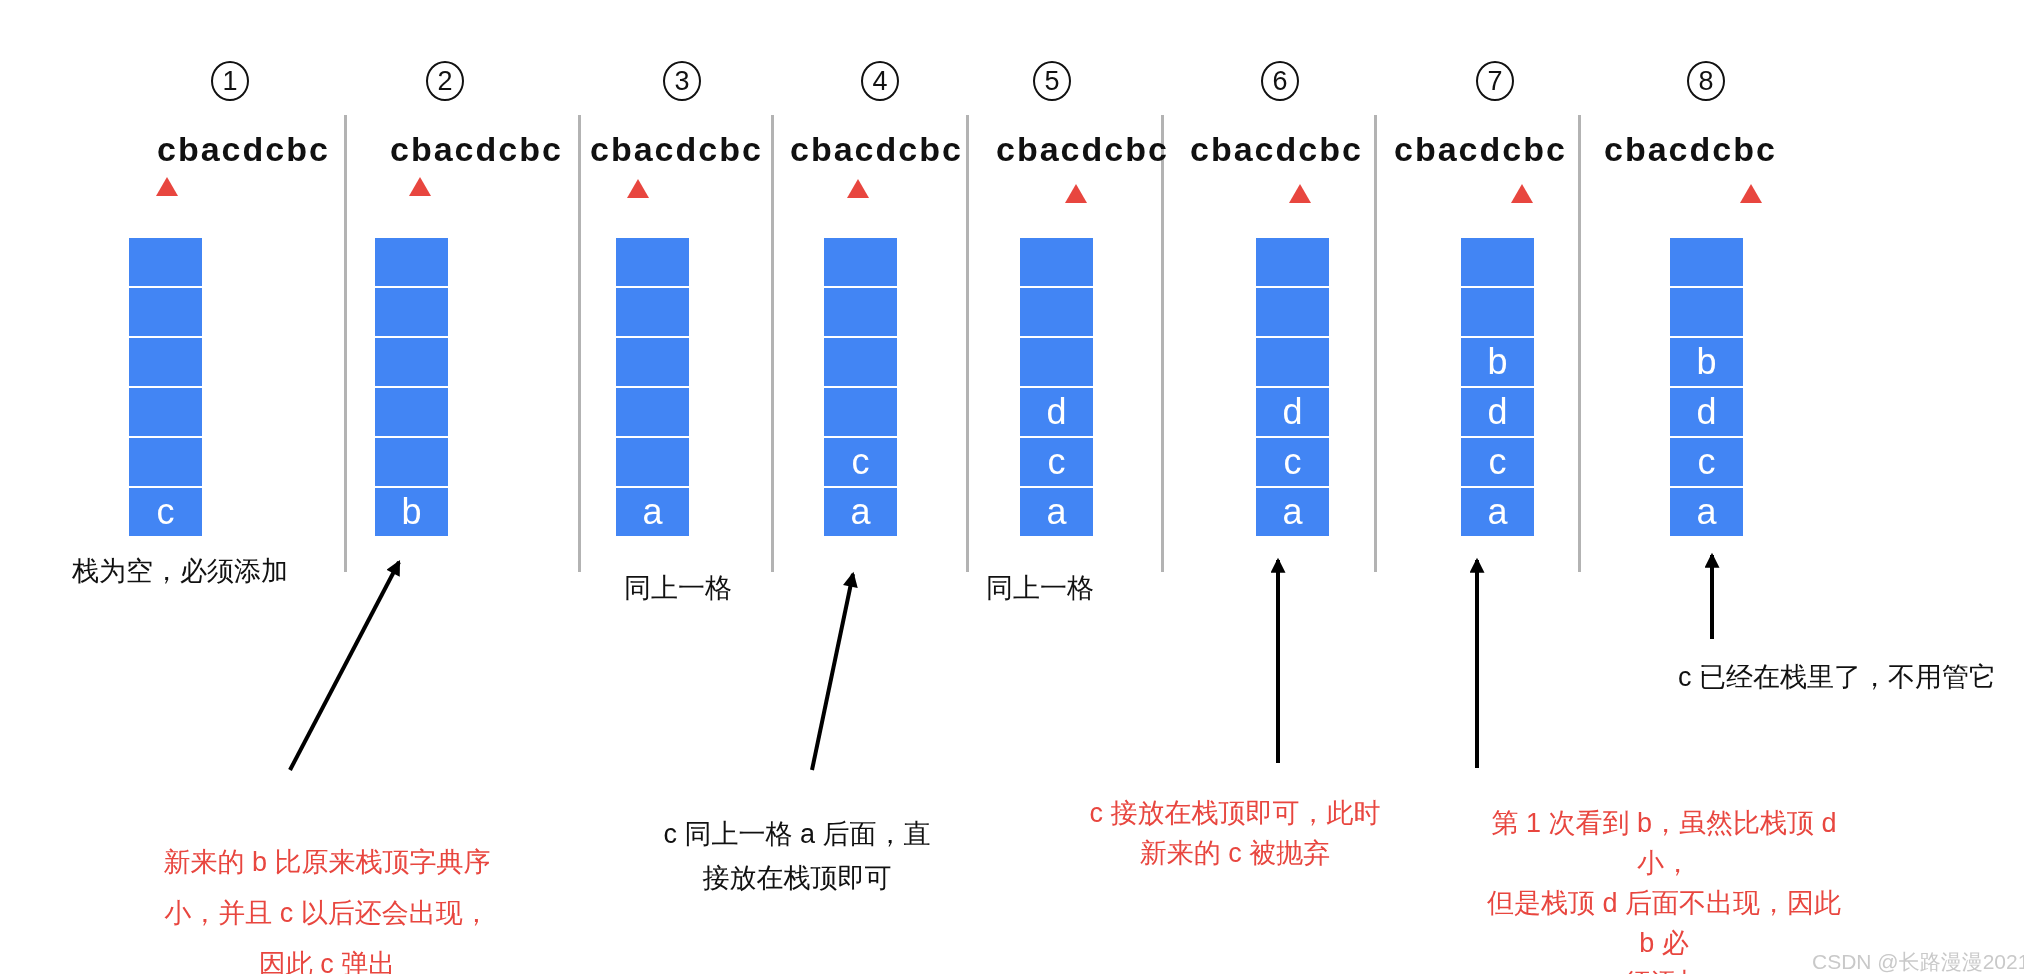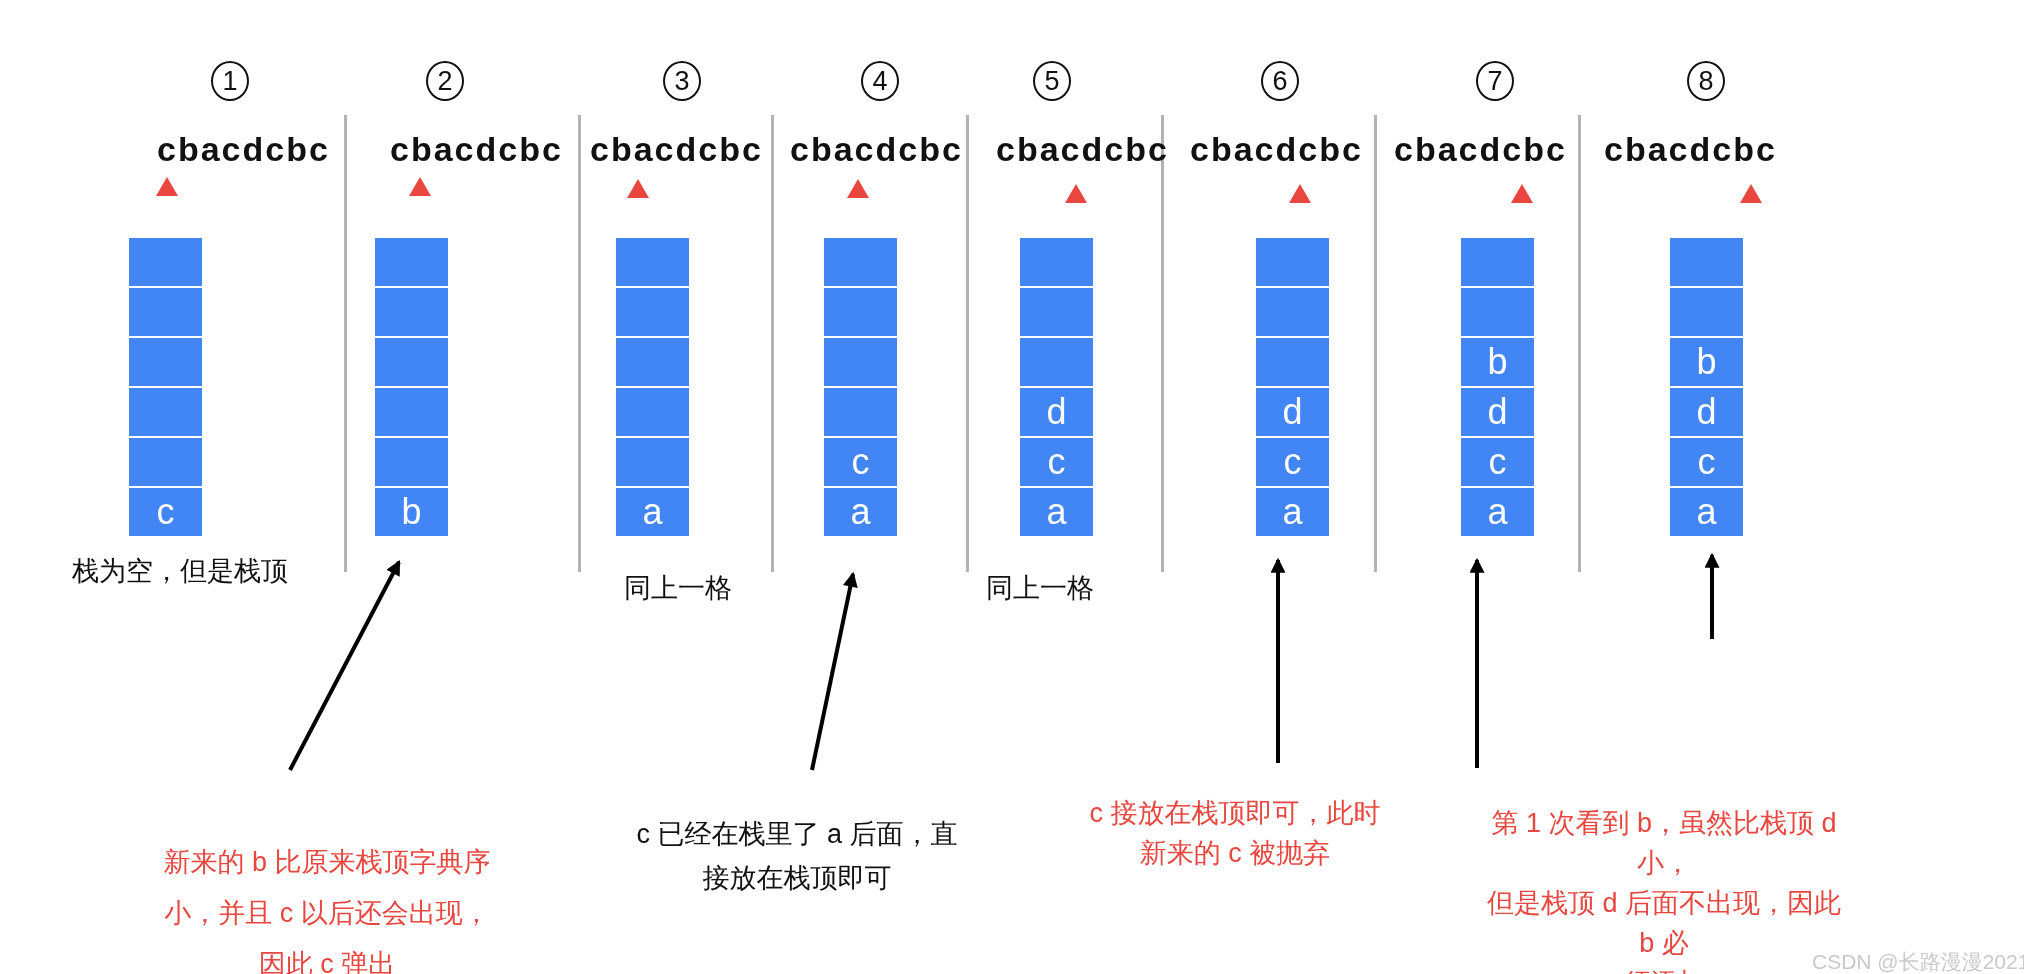--- a/index.html
+++ b/index.html
@@ -158,33 +158,34 @@
   </div>
   <div class="stack" style="left:1670px">
     <div class="cell"></div>
     <div class="cell"></div>
     <div class="cell">b</div>
     <div class="cell">d</div>
     <div class="cell">c</div>
     <div class="cell">a</div>
   </div>
 
-  <div class="note single" style="left:180px;top:549px">栈为空，但是栈顶</div>
+  <div class="note single" style="left:180px;top:549px">栈为空，必须添加</div>
   <div class="note red lh47" style="left:327px;top:797px">新来的 b 比原来栈顶字典序
 小，并且 c 以后还会出现，
 因此 c 弹出</div>
   <div class="note single" style="left:678px;top:566px">同上一格</div>
-  <div class="note" style="left:797px;top:812px">c 已经在栈里了 a 后面，直
+  <div class="note" style="left:797px;top:812px">c 同上一格 a 后面，直
 接放在栈顶即可</div>
   <div class="note single" style="left:1040px;top:566px">同上一格</div>
   <div class="note red lh40" style="left:1235px;top:793px">c 接放在栈顶即可，此时
 新来的 c 被抛弃</div>
   <div class="note red lh40" style="left:1664px;top:803px">第 1 次看到 b，虽然比栈顶 d 小，
 但是栈顶 d 后面不出现，因此 b 必
 须添加</div>
+  <div class="note left-align" style="left:1678px;top:655px">c 已经在栈里了，不用管它</div>
 
   <svg class="arrows" width="2024" height="974" viewBox="0 0 2024 974">
     <defs>
       <marker id="ah" viewBox="0 0 10 10" refX="8.5" refY="5" markerWidth="17" markerHeight="15" markerUnits="userSpaceOnUse" orient="auto">
         <path d="M0,0 L10,5 L0,10 z" fill="#000"></path>
       </marker>
     </defs>
     <line x1="290" y1="770" x2="399" y2="562" stroke="#000" stroke-width="4" marker-end="url(#ah)"></line>
     <line x1="812" y1="770" x2="853" y2="574" stroke="#000" stroke-width="4" marker-end="url(#ah)"></line>
     <line x1="1278" y1="763" x2="1278" y2="560" stroke="#000" stroke-width="4" marker-end="url(#ah)"></line>

